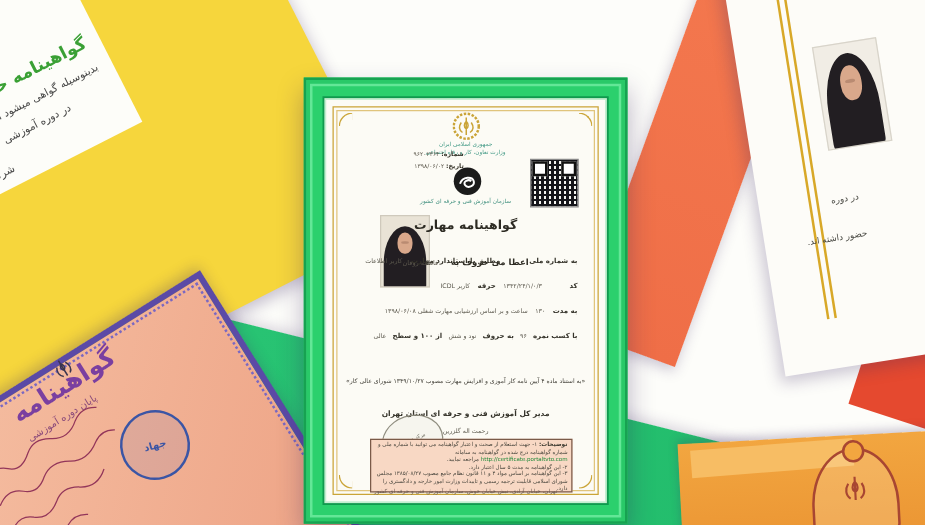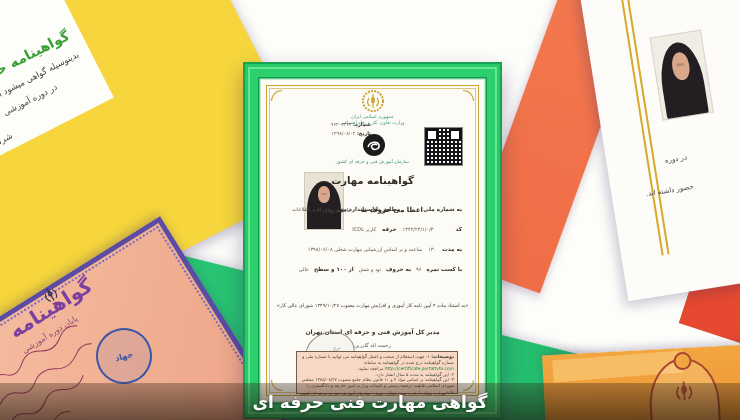--- a/index.html
+++ b/index.html
@@ -267,16 +267,13 @@
         <span>۱- جهت استعلام از صحت و اعتبار گواهینامه می توانید با شماره ملی و شماره گواهینامه درج شده در گواهینامه به سامانه</span>
         <span class="url">http://certificate.portaltvto.com</span>
         <span>مراجعه نمایید.</span>
         <div>۲- این گواهینامه به مدت ۵ سال اعتبار دارد.</div>
         <div>۳- این گواهینامه بر اساس مواد ۴ و ۱۱ قانون نظام جامع مصوب ۱۳۸۵/۰۸/۲۷ مجلس شورای اسلامی قابلیت ترجمه رسمی و تاییدات وزارت امور خارجه و دادگستری را دارد.</div>
       </div>
       <div class="c-address">تهران، خیابان آزادی، نبش خیابان خوش، سازمان آموزش فنی و حرفه ای کشور</div>
     </div>
   </div>
 
-  <div class="caption">
-    <span>گواهی مهارت فنی حرفه ای</span>
-  </div>
 </div>
 
 </body></html>

